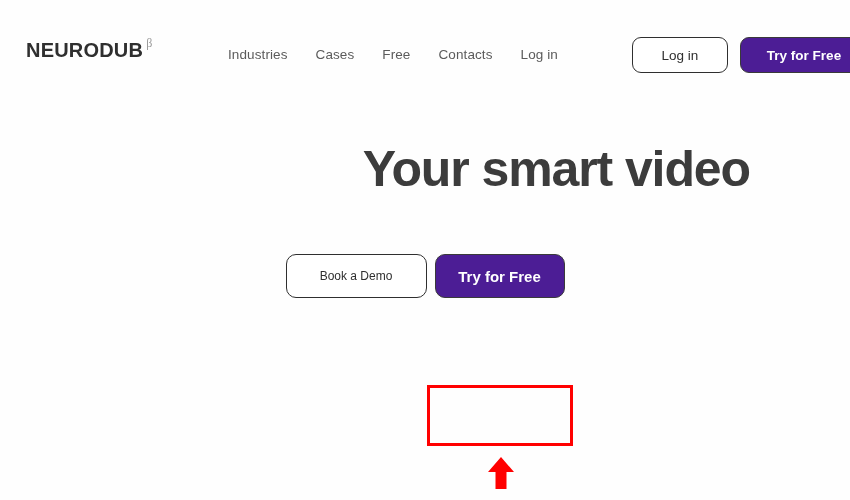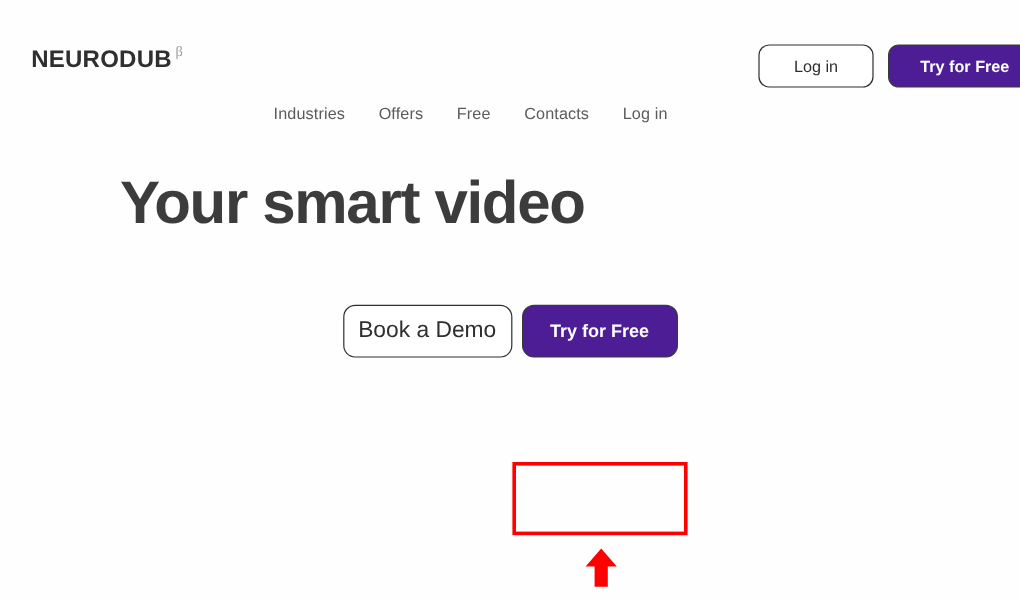--- a/index.html
+++ b/index.html
@@ -64,21 +64,20 @@
     display: flex;
     gap: 28px;
     align-items: center;
   }
   .nav-link {
     font-size: 13.5px;
     color: #5b5b5b;
     text-decoration: none;
     white-space: nowrap;
     letter-spacing: 0.1px;
-    margin-top: 40px;
   }
 
   .header-actions {
     position: absolute;
     right: 12px;
     top: 37px;
     display: flex;
     gap: 12px;
     align-items: center;
   }
@@ -106,21 +105,21 @@
   }
   .btn-login-header { width: 96px; height: 36px; }
   .btn-try-header  { width: 128px; height: 36px; }
 
   
   .hero {
     position: absolute;
     top: 140px;
     left: 0;
     width: 850px;
-    text-align: left;
+    text-align: right;
   }
   .hero-title {
     margin: 0;
     font-size: 50px;
     line-height: 1.18;
     font-weight: 700;
     color: #3c3c3c;
     letter-spacing: -1.1px;
     padding: 0 100px;
   }
@@ -138,21 +137,21 @@
   .hero-actions {
     position: absolute;
     top: 254px;
     left: 0;
     width: 850px;
     display: flex;
     justify-content: center;
     align-items: center;
     gap: 8px;
   }
-  .btn-demo { width: 141px; height: 44px; font-size: 19px; border-radius: 10px; }
+  .btn-demo { width: 141px; height: 44px; font-size: 12px; border-radius: 10px; }
   .btn-try-hero { width: 130px; height: 44px; font-size: 15px; border-radius: 10px; }
 
   
   .highlight-box {
     position: absolute;
     left: 427px;
     top: 385px;
     width: 146px;
     height: 61px;
     border: 3px solid #ff0000;
@@ -177,21 +176,21 @@
 
   <div class="header">
 
     <div class="logo">
       <span class="logo-word">NEURODUB</span>
       <span class="logo-beta">β</span>
     </div>
 
     <nav class="nav">
       <a class="nav-link" href="#">Industries</a>
-      <a class="nav-link" href="#">Offers</a>
+      <a class="nav-link" href="#">Cases</a>
       <a class="nav-link" href="#">Free</a>
       <a class="nav-link" href="#">Contacts</a>
       <a class="nav-link" href="#">Log in</a>
     </nav>
 
     <div class="header-actions">
       <button class="btn btn-outline btn-login-header">Log in</button>
       <button class="btn btn-dark btn-try-header">Try for Free</button>
     </div>
 

